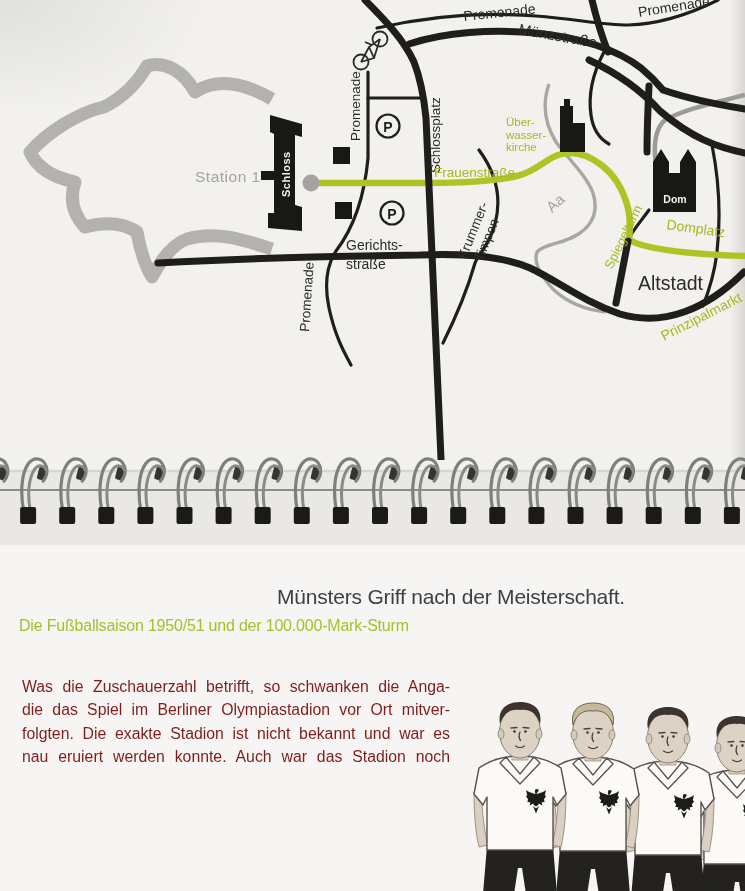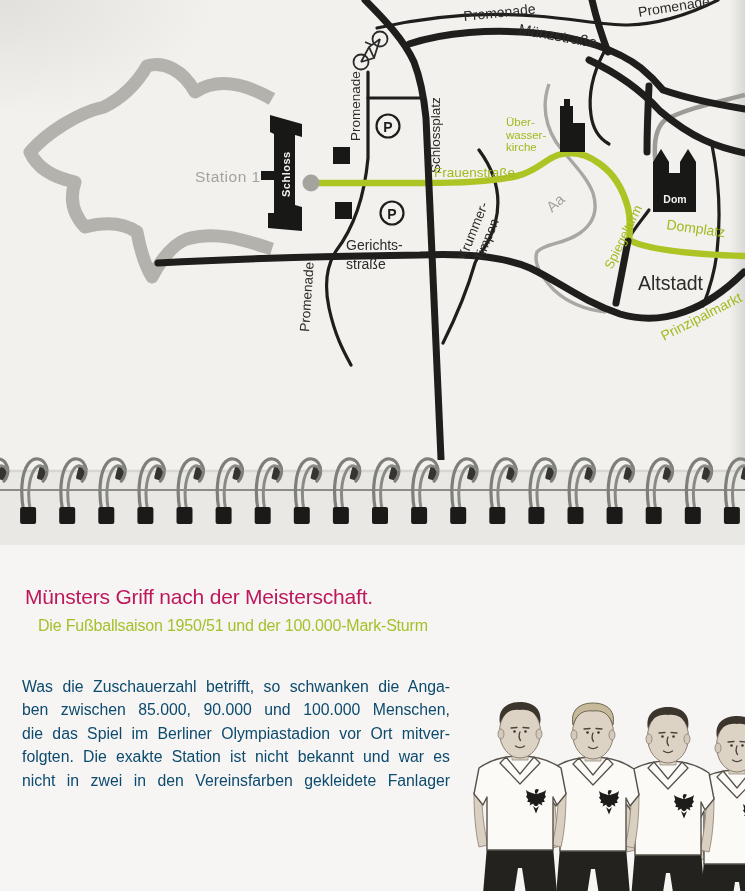--- a/index.html
+++ b/index.html
@@ -29,29 +29,29 @@
     position:absolute;left:0;top:545px;width:745px;height:346px;
     background:#f6f5f3;
   }
   svg{display:block;}
   #map-svg{position:absolute;left:0;top:0;}
   #binding-svg{position:absolute;left:0;top:440px;}
   #players-svg{position:absolute;left:455px;top:685px;}
 
   .article-title{
     position:absolute;left:25px;top:585px;width:600px;
-    font-size:21px;letter-spacing:-0.2px;color:#be185d;font-weight:400;
+    font-size:21px;letter-spacing:-0.2px;color:#404040;font-weight:400;text-align:right;
   }
   .article-subtitle{
-    position:absolute;left:38px;top:617px;width:600px;
+    position:absolute;left:19px;top:617px;width:600px;
     font-size:16px;letter-spacing:-0.2px;color:#a6c02c;font-weight:400;
   }
   .article-body{
     position:absolute;left:22px;top:675px;width:428px;
-    font-size:15.8px;color:#0c4a6e;
+    font-size:15.8px;color:#7f1d1d;
   }
   .body-line{
     text-align:justify;text-align-last:justify;
     height:23.45px;line-height:23.45px;overflow:hidden;
     word-spacing:-0.4px;
   }
   .body-line::after{content:"";display:inline-block;width:100%;height:0;}
 </style>
 </head>
 <body>
@@ -278,24 +278,23 @@
       </g>
   </svg>
 
   <div class="page-text"></div>
 
   <div class="article-title">Münsters Griff nach der Meisterschaft.</div>
   <div class="article-subtitle">Die Fußballsaison 1950/51 und der 100.000-Mark-Sturm</div>
 
   <div class="article-body">
     <div class="body-line">Was die Zuschauerzahl betrifft, so schwanken die Anga-</div>
-    <div class="body-line">ben zwischen 85.000, 90.000 und 100.000 Menschen,</div>
     <div class="body-line">die das Spiel im Berliner Olympiastadion vor Ort mitver-</div>
-    <div class="body-line">folgten. Die exakte Station ist nicht bekannt und war es</div>
-    <div class="body-line">nicht in zwei in den Vereinsfarben gekleidete Fanlager</div>
+    <div class="body-line">folgten. Die exakte Stadion ist nicht bekannt und war es</div>
+    <div class="body-line">nau eruiert werden konnte. Auch war das Stadion noch</div>
   </div>
 
   <svg id="players-svg" width="290" height="206" viewBox="0 0 290 206">
     <defs>
       <g id="pl">
 
         <path d="M -46,90 L -38,102 C -37,118 -35,132 -32,143 L -41,145 C -45,128 -46,108 -46,90 Z" fill="#d9d0c2" stroke="#948878" stroke-width="0.9"></path>
         <path d="M 46,90 L 38,102 C 37,118 35,132 32,143 L 41,145 C 45,128 46,108 46,90 Z" fill="#d9d0c2" stroke="#948878" stroke-width="0.9"></path>
 
         <path d="M -33,144 L 33,144 L 37,192 L 6,192 L 2,166 L -2,166 L -6,192 L -37,192 Z" fill="#23221e"></path>

